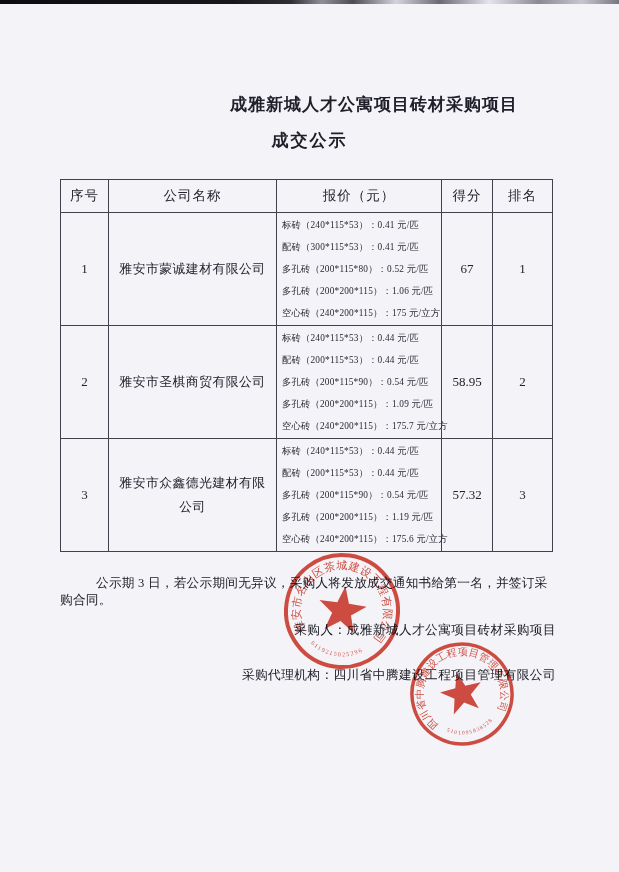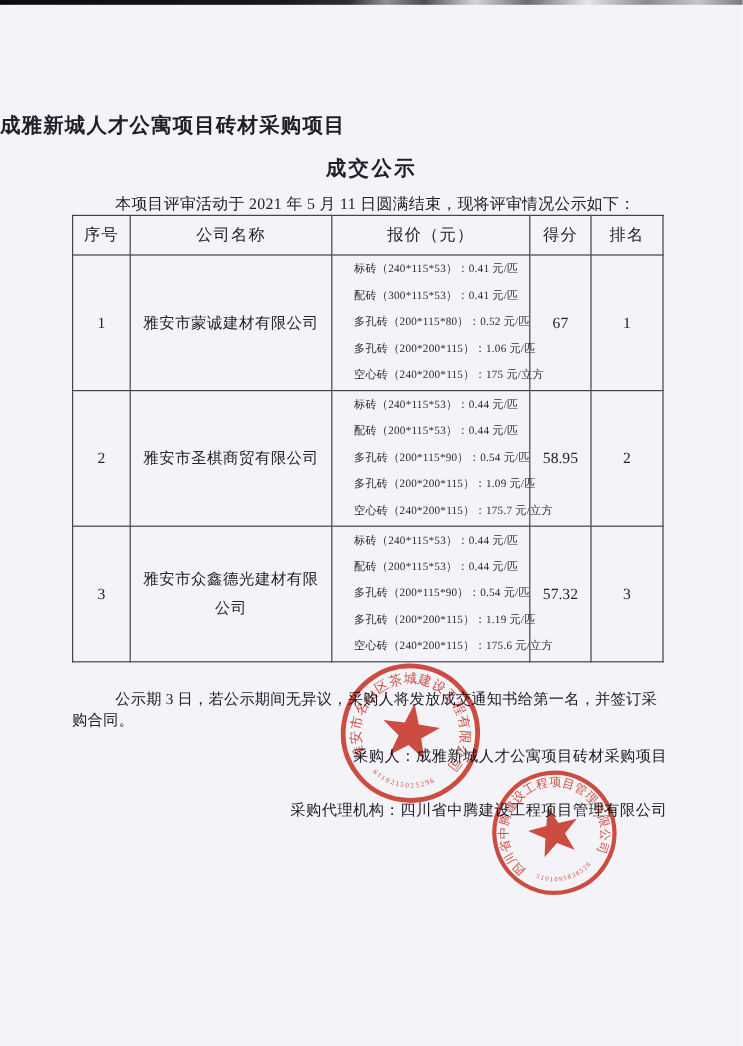--- a/index.html
+++ b/index.html
@@ -12,22 +12,22 @@
   }
 
   .scan-band {
     position:absolute; top:0; left:0; width:619px; height:4px;
     background:linear-gradient(90deg,
       #0c0c0e 0%, #18181c 38%, #2e2e34 47%, #8f8f99 52%, #4c4c54 57%,
       #d4d4de 64%, #6a6a74 71%, #e4e4ee 79%, #8a8a94 87%, #c6c6d0 94%, #77777f 100%);
   }
 
   .doc-title {
-    position:absolute; top:93px; left:0; width:506px;
-    text-align:left; font-size:17px; font-weight:bold; letter-spacing:1px;
+    position:absolute; top:93px; left:12px; width:506px;
+    text-align:right; font-size:17px; font-weight:bold; letter-spacing:1px;
   }
   .doc-subtitle {
     position:absolute; top:129px; left:0; width:619px;
     text-align:center; font-size:17px; font-weight:bold; letter-spacing:2px;
   }
   .doc-intro {
     position:absolute; top:161px; left:60px; width:496px;
     font-size:13.2px; text-indent:36px; letter-spacing:0.3px;
   }
 
@@ -48,21 +48,21 @@
 
   td.cell-seq, td.cell-score, td.cell-rank {
     text-align:center; font-size:13px;
   }
   td.cell-company {
     text-align:center; font-size:12.8px; padding:0 6px; line-height:1.9; letter-spacing:0.5px;margin-top:41px;
   }
   td.cell-bid { padding:1px 5px; }
   .price-line {
     font-size:9.3px; line-height:22px; white-space:nowrap;
-    letter-spacing:0.2px; color:#2a2a34;margin-left:13px;
+    letter-spacing:0.2px; color:#2a2a34;
   }
   tr.row-1 td { height:112px; }
   tr.row-2 td { height:113px; }
   tr.row-3 td { height:110px; }
 
   .doc-notice {
     position:absolute; top:575px; left:60px; width:498px;
     font-size:12.7px; text-indent:36px; letter-spacing:0.2px;
   }
   .sig-line { position:absolute; right:63px; font-size:12.7px; letter-spacing:0.4px; white-space:nowrap; }
@@ -76,21 +76,20 @@
 </style>
 </head>
 <body>
 
 <div class="page">
 
   <div class="scan-band"></div>
 
   <div class="doc-title">成雅新城人才公寓项目砖材采购项目</div>
   <div class="doc-subtitle">成交公示</div>
-  <div class="doc-intro">本项目评审活动于 2021 年 5 月 11 日圆满结束，现将评审情况公示如下：</div>
 
   <table class="award-table">
     <colgroup>
       <col class="col-seq">
         <col class="col-co">
         <col class="col-bid">
         <col class="col-score">
         <col class="col-rank">
     </colgroup>
     <tbody>

